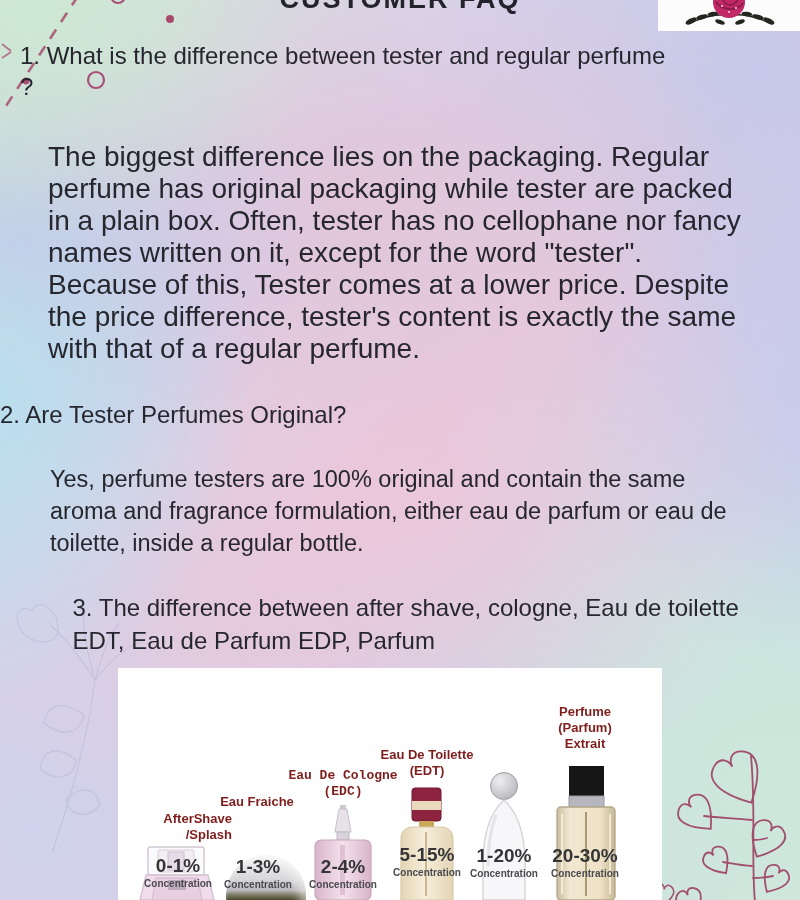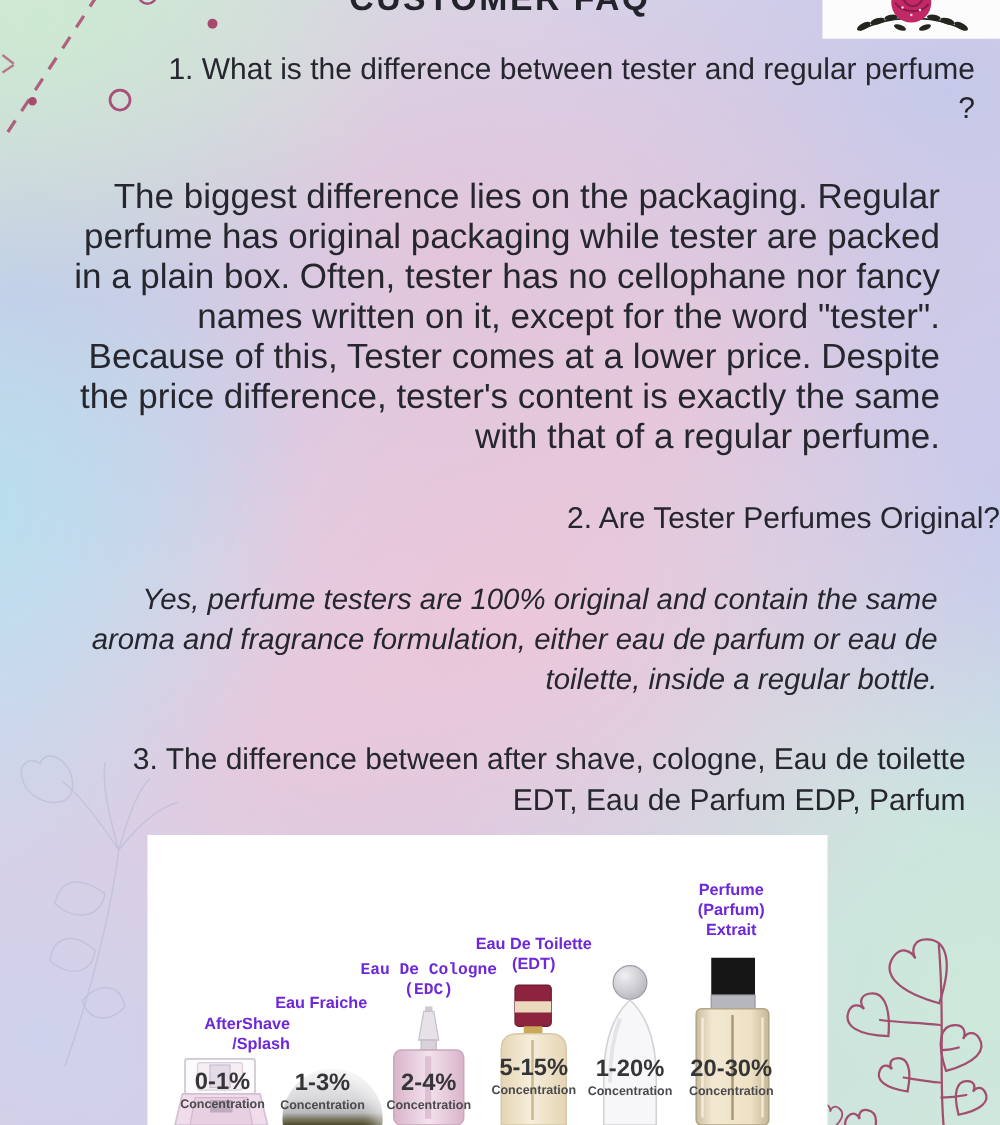--- a/index.html
+++ b/index.html
@@ -45,41 +45,41 @@
     background:#fcfcfd;overflow:hidden;
   }
 
   
   .deco{position:absolute;pointer-events:none;}
   .deco-topleft{left:0;top:0;}
   .deco-flower{left:0;top:595px;opacity:.55;}
   .deco-vine{left:640px;top:690px;}
 
   
-  .qa{position:absolute;left:0;right:0;text-align:right;}
+  .qa{position:absolute;left:0;right:0;text-align:left;}
   .qa-inner{margin:0 auto;}
   .q1{top:40px;font-size:24px;line-height:31px;white-space:pre-line;}
   .q1 .qa-inner{max-width:760px;}
   .a1{top:141px;font-size:28px;line-height:32px;}
   .a1 .qa-inner{max-width:704px;}
   .q2{top:399px;font-size:24px;line-height:31px;}
   .a2{top:463px;font-size:23.5px;line-height:32px;}
-  .a2 .qa-inner{max-width:700px;font-style:italic;}
+  .a2 .qa-inner{max-width:700px;}
   .q3{top:591px;font-size:24px;line-height:33px;padding-left:45px;}
   .q3 .qa-inner{max-width:700px;}
 
   
   .diagram{
     position:absolute;left:118px;top:668px;width:544px;height:232px;
     background:#ffffff;overflow:hidden;
     color:var(--diagram-ink);
   }
   .plabel{
     position:absolute;text-align:center;font-size:13px;line-height:16px;
-    font-weight:700;color:#6d28d9;white-space:pre-line;z-index:3;
+    font-weight:700;color:#7f1d1d;white-space:pre-line;z-index:3;
   }
   .ppct{position:absolute;text-align:center;z-index:3;}
   .pct-num{font-size:19px;line-height:20px;font-weight:700;color:#353538;}
   .pct-unit{font-size:10px;line-height:12px;font-weight:700;color:#4a4a4e;margin-top:2px;}
   .bottle{position:absolute;z-index:1;}
 
   .lbl-1{left:14px;top:143px;width:100px;text-align:right;padding-left:4px;}
   .pct-1{left:8px;top:188px;width:104px;}
   .lbl-2{left:84px;top:126px;width:110px;}
   .pct-2{left:90px;top:189px;width:100px;}

